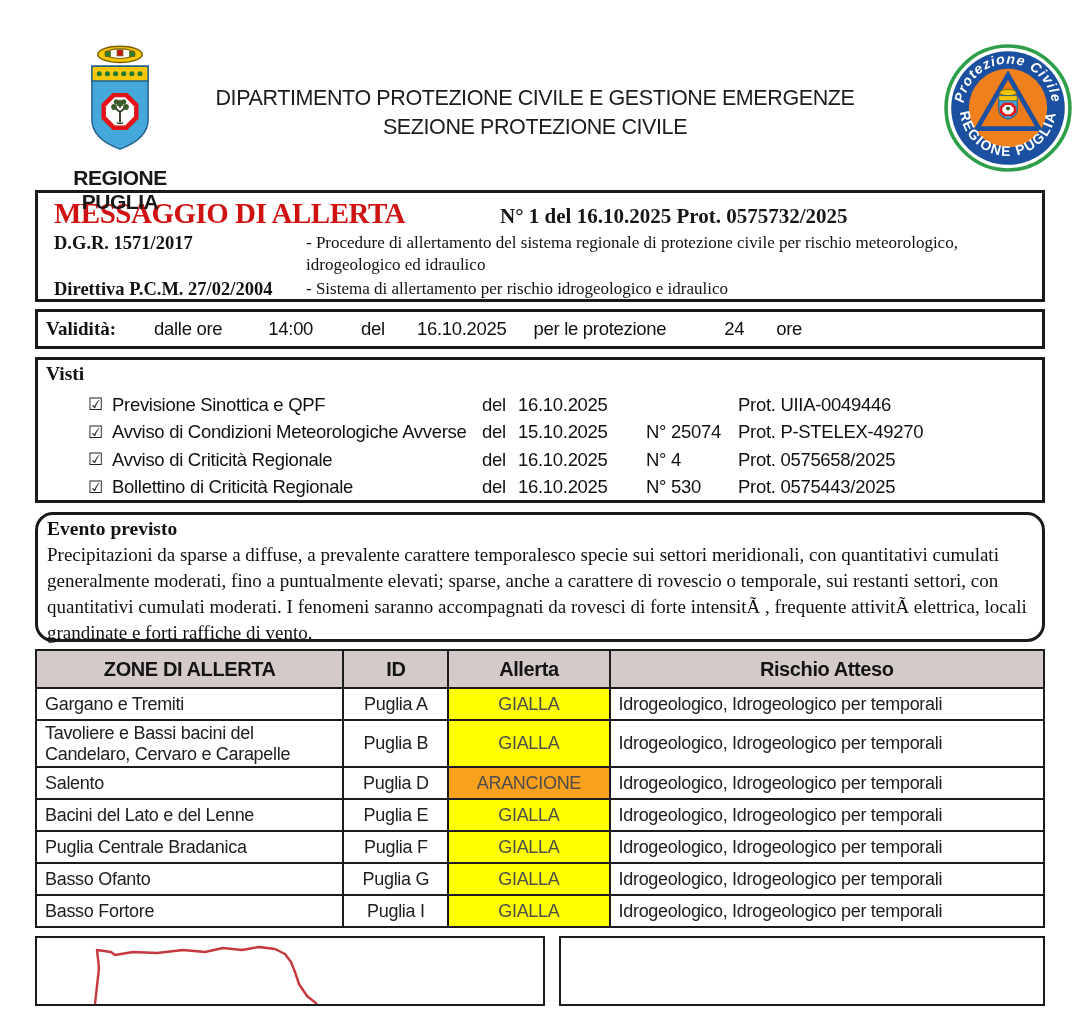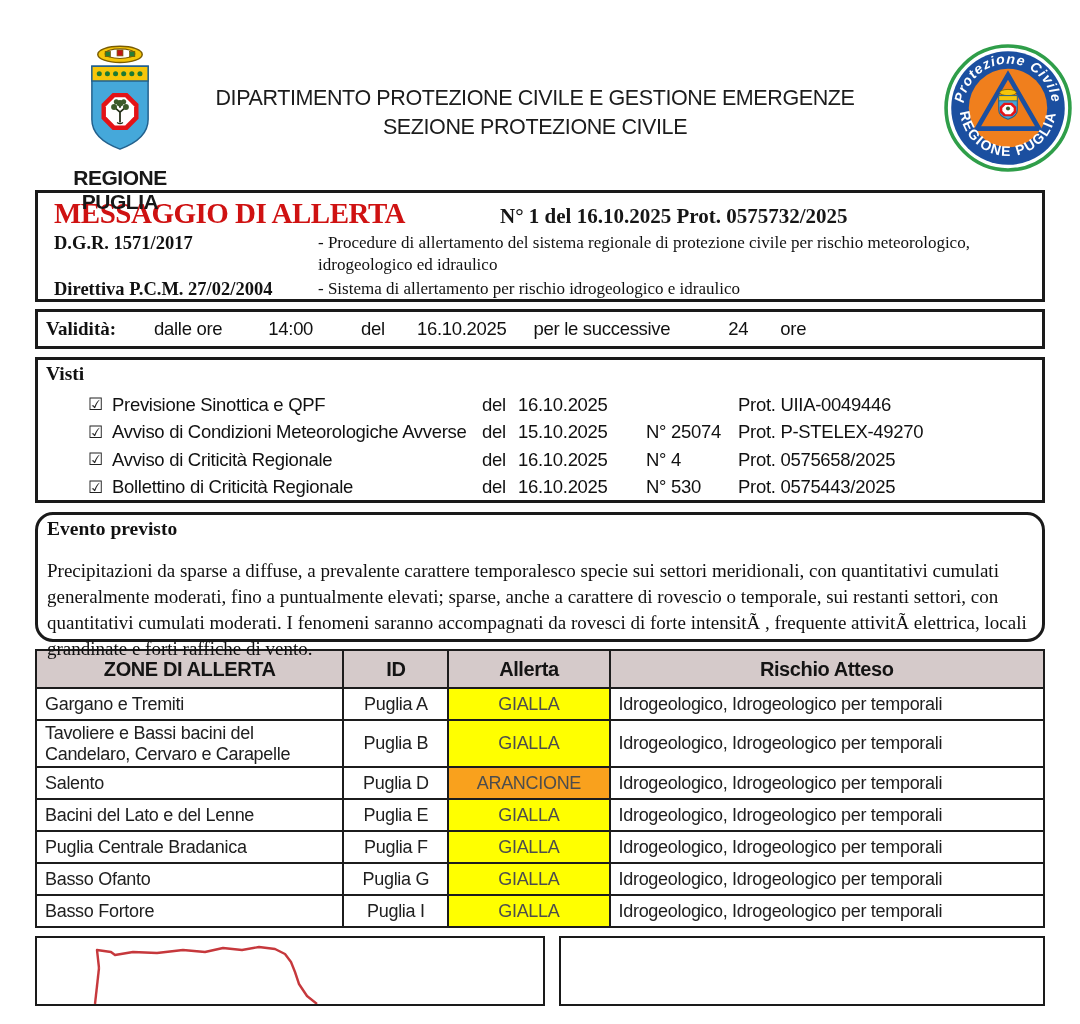--- a/index.html
+++ b/index.html
@@ -22,21 +22,21 @@
   }
   .logo-right { position:absolute; right:8px; top:44px; width:128px; height:128px; }
 
   
   .box { margin:0 35px; border:3px solid #1a1a1a; background:#fff; }
 
   .alert-box { height:112px; padding:4px 8px 2px 16px; }
   .alert-box-toprow { display:flex; align-items:baseline; }
   .alert-title { font-family:"Liberation Serif", serif; font-weight:bold; font-size:29px; color:#cf1212; letter-spacing:-0.5px; }
   .alert-num { font-family:"Liberation Serif", serif; font-weight:bold; font-size:21px; margin-left:95px; color:#161616; }
-  .alert-row { display:grid; grid-template-columns:248px 1fr; column-gap:16px; }
+  .alert-row { display:grid; grid-template-columns:248px 1fr; column-gap:4px; }
   .alert-row .lbl { font-family:"Liberation Serif", serif; font-weight:bold; font-size:18.5px; padding-top:3px; }
   .alert-row .txt { font-family:"Liberation Serif", serif; font-size:17px; line-height:1.28; padding-top:2px; }
 
   .validity-box { margin-top:7px; height:40px; display:flex; align-items:center; padding:0 8px; }
   .validity-label { font-family:"Liberation Serif", serif; font-weight:bold; font-size:19px; }
   .validity-part { font-size:18.5px; letter-spacing:-0.3px; }
   .vp0{margin-left:38px;} .vp1{margin-left:46px;} .vp2{margin-left:48px;} .vp3{margin-left:32px;}
   .vp4{margin-left:27px;} .vp5{margin-left:58px;} .vp6{margin-left:32px;}
 
   .visti-box { margin-top:8px; height:146px; padding:3px 8px; }
@@ -45,21 +45,21 @@
   .visti-item .indent { width:42px; }
   .visti-item .cb { width:24px; font-size:17px; color:#222; }
   .visti-item .lbl { width:370px; }
   .visti-item .del { width:36px; }
   .visti-item .date { width:128px; }
   .visti-item .num { width:92px; }
   .visti-item .prot { flex:1; }
 
   .event-box { margin-top:9px; height:130px; padding:3px 9px;border-radius:18px; }
   .event-title { font-family:"Liberation Serif", serif; font-weight:bold; font-size:19.5px; }
-  .event-text { font-family:"Liberation Serif", serif; font-size:19px; line-height:1.37; margin-top:18px; color:#101010; }
+  .event-text { font-family:"Liberation Serif", serif; font-size:19px; line-height:1.37; margin-top:2px; color:#101010; }
 
   
   .zone-table { margin:7px 35px 8px 35px; width:1010px; border-collapse:collapse; table-layout:fixed;border-radius:19px; }
   .zone-table th, .zone-table td { border:2px solid #1c1c1c; }
   .zone-table th {
     background:#d5caca; height:38px; font-size:20px; font-weight:bold;
     letter-spacing:-0.4px; color:#141414; text-align:center;
   }
   .zone-table td { height:32px; font-size:18px; letter-spacing:-0.3px; padding:2px 6px; color:#202020; }
   .col-zone { width:30.5%; } .col-id { width:10.4%; } .col-level { width:16.0%; } .col-risk { width:43.1%; }
@@ -162,21 +162,21 @@
       <span class="txt">- Sistema di allertamento per rischio idrogeologico e idraulico</span>
     </div>
   </div>
 
   <div class="box validity-box">
     <span class="validity-label">Validità:</span>
     <span class="validity-part sans vp0">dalle ore</span>
     <span class="validity-part sans vp1">14:00</span>
     <span class="validity-part sans vp2">del</span>
     <span class="validity-part sans vp3">16.10.2025</span>
-    <span class="validity-part sans vp4">per le successive</span>
+    <span class="validity-part sans vp4">per le protezione</span>
     <span class="validity-part sans vp5">24</span>
     <span class="validity-part sans vp6">ore</span>
   </div>
 
   <div class="box visti-box">
     <div class="visti-title">Visti</div>
 
     <div class="visti-item" style="margin-top:6px;">
       <span class="indent"></span>
       <span class="cb">☑</span>

